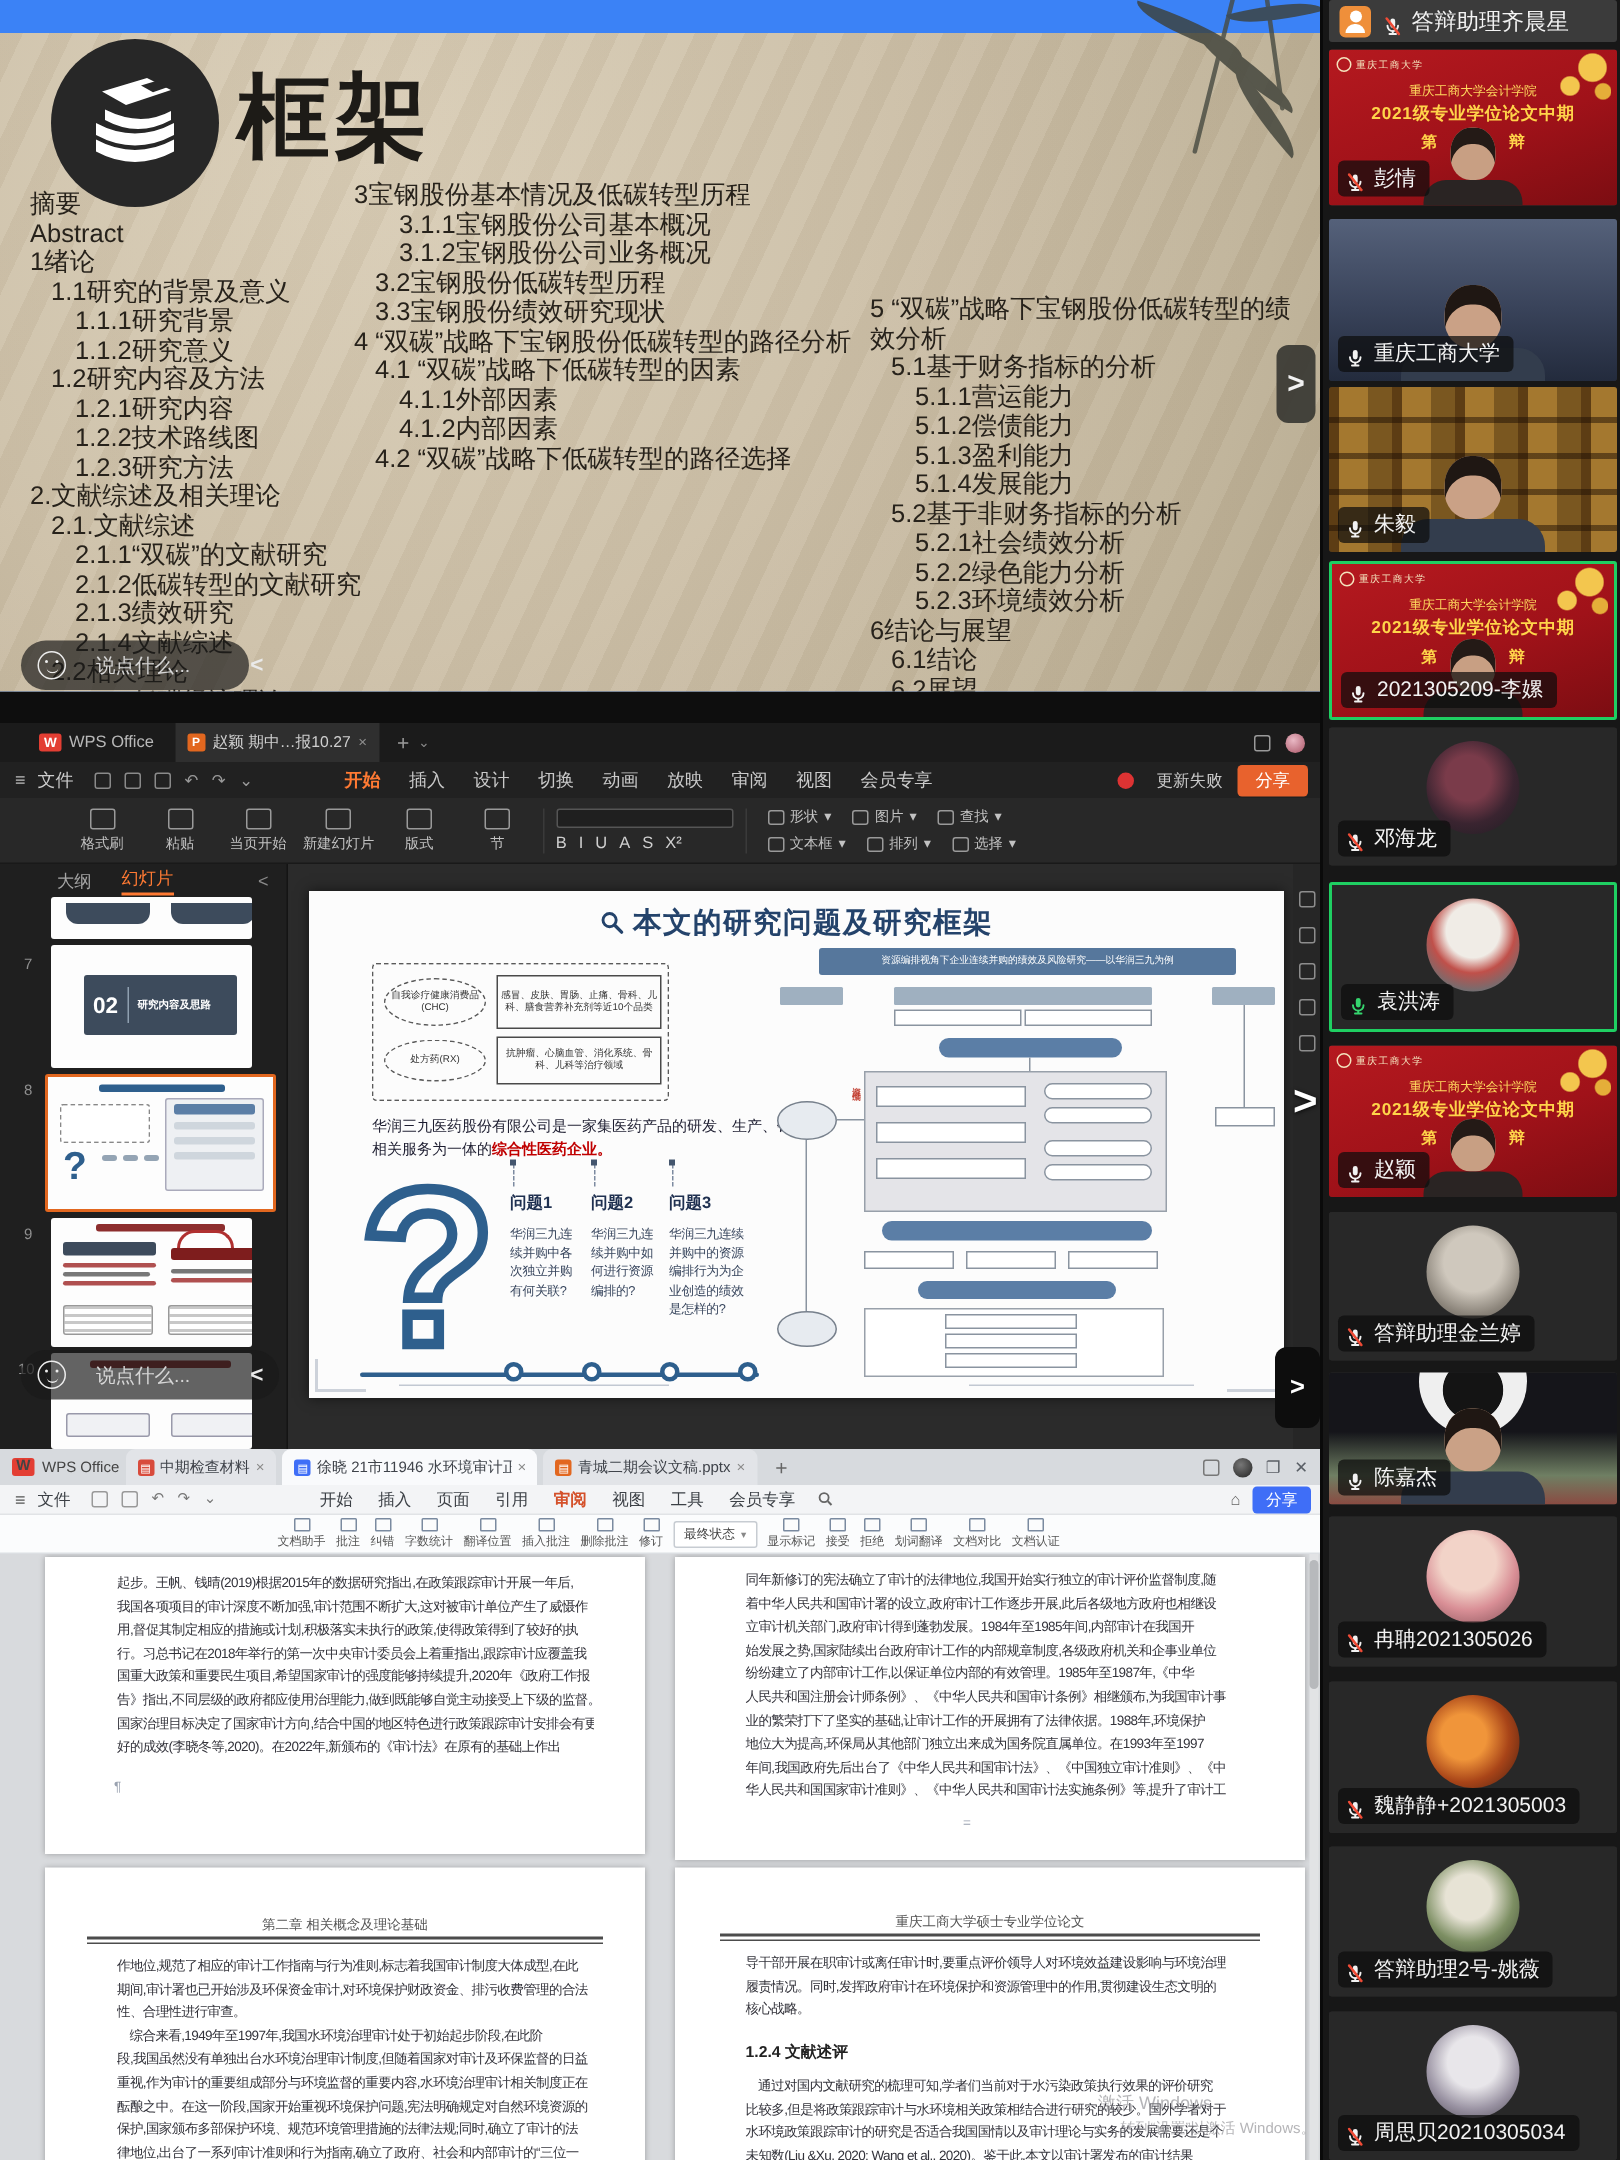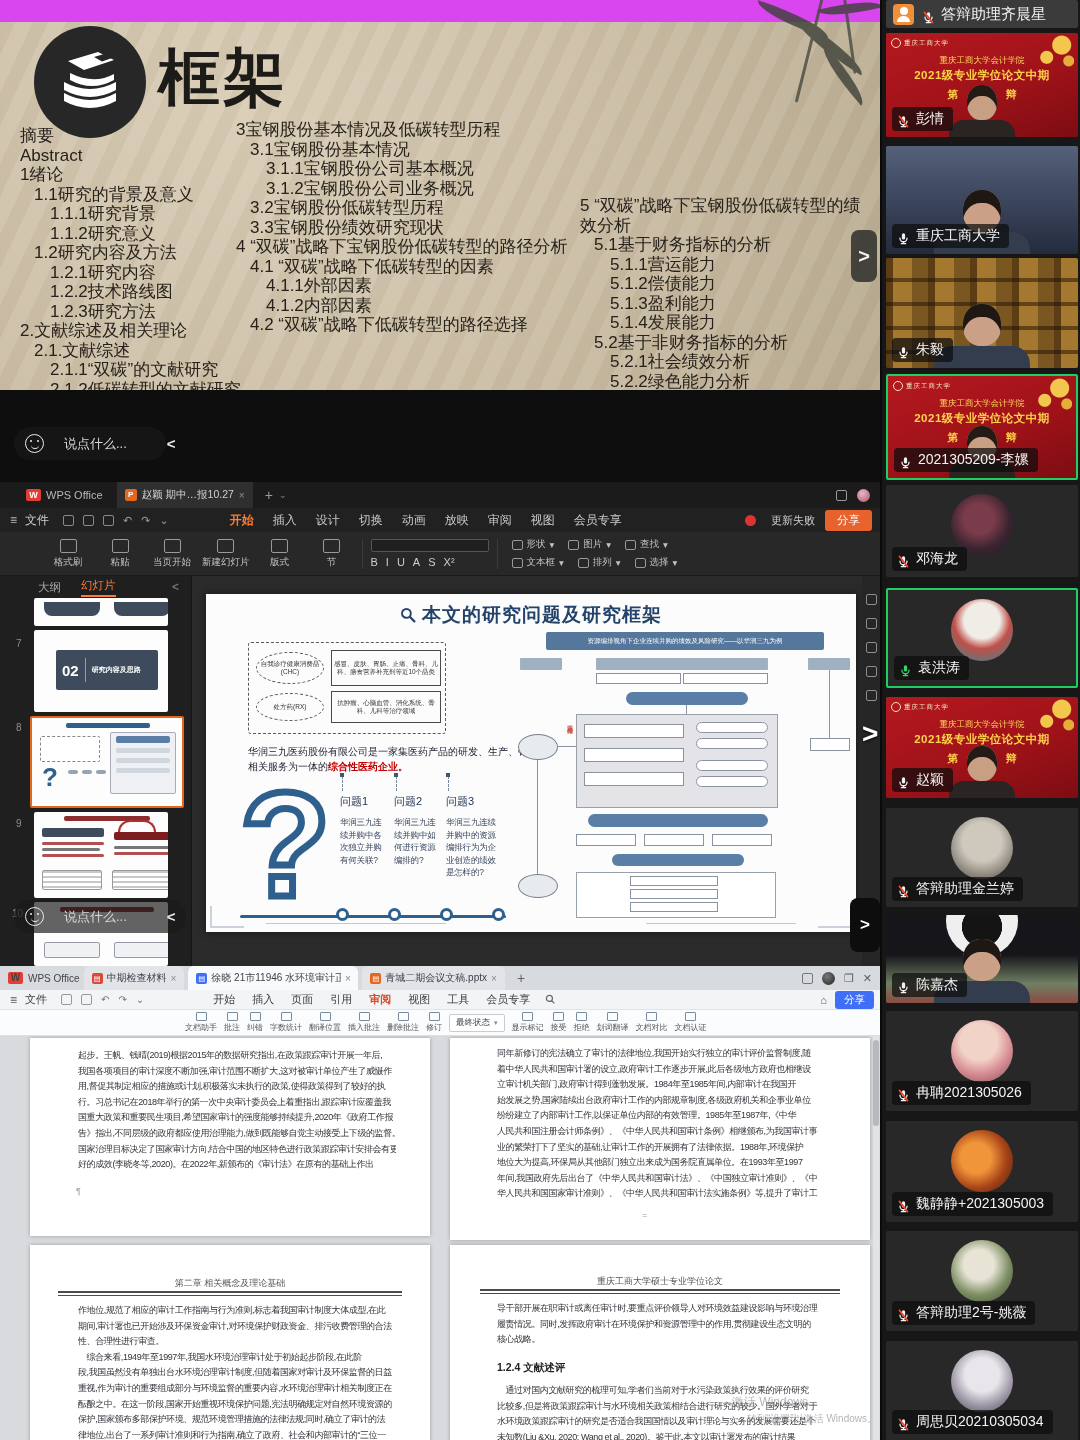--- a/index.html
+++ b/index.html
@@ -1,20 +1,20 @@
 <!DOCTYPE html>
 <html><head>
 <meta charset="utf-8">
 <style>
 *{margin:0;padding:0;box-sizing:border-box}
 html,body{width:1080px;height:1440px}
 body{position:relative;background:#0e0e0e;font-family:"Liberation Sans","DejaVu Sans",sans-serif;overflow:hidden}
 
 
-#topslide{position:absolute;left:0;top:0;width:880px;height:390px;background:#d946ef;overflow:hidden}
+#topslide{position:absolute;left:0;top:0;width:880px;height:461px;background:#3b82f6;overflow:hidden}
 #parch{position:absolute;left:0;top:22px;width:880px;height:460px;
  background:radial-gradient(circle at 28% 18%,#d9cdb6 0%,#cdc0a8 45%,#bfb298 80%,#b4a78c 100%)}
 #parch::after{content:"";position:absolute;inset:0;background:
  repeating-linear-gradient(115deg,rgba(120,105,80,.06) 0 14px,rgba(255,255,255,.05) 14px 30px)}
 .logo-circle{position:absolute;left:34px;top:26px;width:112px;height:112px;border-radius:50%;background:#272727;display:flex;align-items:center;justify-content:center;z-index:3}
 .frame-title{position:absolute;left:158px;top:36px;font-size:62px;font-weight:bold;color:#1d1b17;letter-spacing:3px;z-index:3}
 .ocol{position:absolute;font-size:17px;line-height:19.5px;color:#27221b;z-index:2}
 .ocol .oi{white-space:nowrap}
 .ocol .oi.wrap{white-space:normal}
 .oi.lv1{padding-left:14px}
@@ -94,21 +94,21 @@
 .wslide{position:absolute;left:206px;top:112px;width:650px;height:338px;background:#fcfcfc;box-shadow:0 0 8px rgba(0,0,0,.55);overflow:hidden}
 .s-title{position:absolute;left:0;top:8px;width:100%;text-align:center;font-size:19px;font-weight:bold;color:#24436b;letter-spacing:1px}
 .s-title svg{vertical-align:-2px;margin-right:6px}
 .dashedbox{position:absolute;left:42px;top:48px;width:198px;height:92px;border:1.5px dashed #5a5a5a;border-radius:3px}
 .ell{position:absolute;border:1px dashed #5a5a5a;border-radius:50%;display:flex;align-items:center;justify-content:center;text-align:center;font-size:6.5px;color:#333;line-height:1.25;white-space:pre-line}
 .dbx{position:absolute;border:1px solid #4a4a4a;display:flex;align-items:center;justify-content:center;text-align:center;font-size:6.5px;color:#333;line-height:1.3;padding:2px}
 .intro{position:absolute;left:42px;top:150px;width:304px;font-size:10px;line-height:15px;color:#1d1d30}
 .intro .red{color:#c00000;font-weight:bold}
 .bigq{position:absolute;left:28px;top:176px}
 .qcol{position:absolute;top:200px}
-.qcol .qt{font-size:11px;font-weight:normal;color:#1f3050;margin-bottom:7px;position:relative}
+.qcol .qt{font-size:11px;font-weight:bold;color:#1f3050;margin-bottom:7px;position:relative}
 .qcol .qt::before{content:"";position:absolute;left:2px;top:-18px;height:15px;border-left:1px dashed #7c8aa0}
 .qcol .qt::after{content:"";position:absolute;left:0px;top:-21px;width:4px;height:4px;background:#44566e}
 .qcol .qb{font-size:8.5px;line-height:12.5px;color:#38465e;letter-spacing:-.2px}
 .tl-line{position:absolute;left:34px;top:321px;width:266px;height:3px;background:#2e5f8d;border-radius:2px}
 .tl-dot{position:absolute;top:314px;width:13px;height:13px;border-radius:50%;border:3px solid #2e5f8d;background:#fff}
 
 .flow{position:absolute;left:312px;top:38px;width:334px;height:296px;font-size:6.5px}
 .fbar{position:absolute;background:#56779c;color:#fff;display:flex;align-items:center;justify-content:center;text-align:center;line-height:1.2;border-radius:2px;padding:1px 3px}
 .fpill{position:absolute;background:#5b7ea6;border-radius:7px}
 .fgray{position:absolute;background:#9fb0c0;border-radius:1px}
@@ -249,21 +249,20 @@
       <div class="oi lv2">2.1.2低碳转型的文献研究</div>
       <div class="oi lv2">2.1.3绩效研究</div>
       <div class="oi lv2">2.1.4文献综述</div>
       <div class="oi lv1">2.2相关理论</div>
       <div class="oi lv2">2.2.1低碳经济理论</div>
       <div class="oi lv2">2.2.2可持续发展理论</div>
     </div>
   <div id="ocol2" class="ocol">
 
   <div class="oi lv0">3宝钢股份基本情况及低碳转型历程</div>
-      <div class="oi lv1">3.1宝钢股份基本情况</div>
       <div class="oi lv2">3.1.1宝钢股份公司基本概况</div>
       <div class="oi lv2">3.1.2宝钢股份公司业务概况</div>
       <div class="oi lv1">3.2宝钢股份低碳转型历程</div>
       <div class="oi lv1">3.3宝钢股份绩效研究现状</div>
       <div class="oi lv0 wrap">4 “双碳”战略下宝钢股份低碳转型的路径分析</div>
       <div class="oi lv1">4.1 “双碳”战略下低碳转型的因素</div>
       <div class="oi lv2">4.1.1外部因素</div>
       <div class="oi lv2">4.1.2内部因素</div>
       <div class="oi lv1 wrap">4.2 “双碳”战略下低碳转型的路径选择</div>
     </div>

